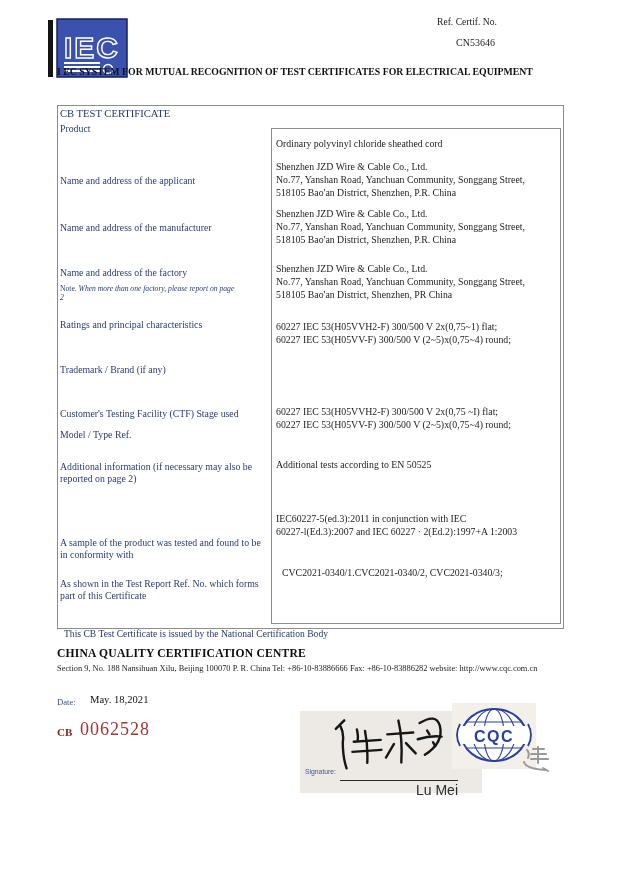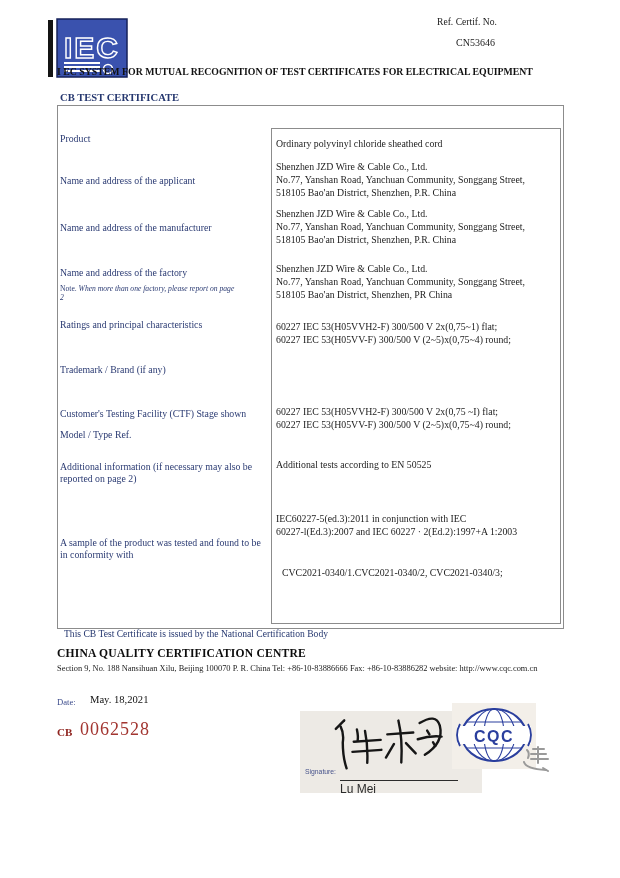--- a/index.html
+++ b/index.html
@@ -6,35 +6,35 @@
   .page{
     position:relative; width:620px; height:878px; background:#ffffff;
     font-family:"Liberation Serif","DejaVu Serif",serif; color:#1c1c1c; overflow:hidden;
   }
   .abs{position:absolute;}
   .ref-label{left:437px; top:16px; font-size:9.6px; color:#222;}
   .ref-value{left:456px; top:37px; font-size:10px; color:#222;}
   .scheme{left:57px; top:66px; width:505px; font-weight:bold; font-size:9.8px; line-height:11.5px; color:#111;}
   .outer-box{left:57px; top:105px; width:505px; height:522px; border:1px solid #8c8c8c;}
   .inner-box{left:271px; top:128px; width:288px; height:494px; border:1px solid #8c8c8c; background:#fff;}
-  .cert-title{left:60px; top:92px; font-weight:bold; font-size:10.6px; color:#25376f;}
+  .cert-title{left:60px; top:108px; font-weight:normal; font-size:10.6px; color:#25376f;}
   .lbl{position:absolute; left:60px; width:206px; color:#2a3a72; font-size:9.8px; line-height:11.5px;}
   .val{position:absolute; left:276px; width:280px; color:#1c1c1c; font-size:9.8px; line-height:13px; white-space:pre-line;}
   .note{position:absolute; left:60px; width:176px; color:#2a3a72; font-size:7.6px;}
   .issued{left:64px; top:628px; color:#25376f; font-size:9.6px;}
   .org-name{left:57px; top:647px; font-weight:bold; font-size:11.6px; color:#0d0d0d; letter-spacing:0.2px;}
   .org-addr{left:57px; top:664px; width:505px; font-size:8.4px; color:#222;}
   .date-label{left:57px; top:697px; color:#3c4c8c; font-size:8.6px;text-align:right;}
   .date-value{left:90px; top:694px; color:#111; font-size:10.6px;}
   .cb-prefix{left:57px; top:726px; color:#8f241f; font-size:11px; font-weight:bold;}
   .cb-number{left:80px; top:719px; color:#a23530; font-size:18px; letter-spacing:1px;}
   .sig-block{left:300px; top:711px; width:182px; height:82px; background:#edeae5;}
   .sig-label{position:absolute; left:5px; top:57px; font-family:"Liberation Sans","DejaVu Sans",sans-serif; font-size:6.8px; color:#47538b;}
   .sig-line{position:absolute; left:40px; top:69px; width:118px; border-top:1.2px solid #2b2b2b;}
-  .sig-name{position:absolute; left:40px; top:71px; width:118px; text-align:left; font-family:"Liberation Sans","DejaVu Sans",sans-serif; font-size:12px; color:#2b2b2b;}
+  .sig-name{position:absolute; left:40px; top:71px; width:118px; text-align:right; font-family:"Liberation Sans","DejaVu Sans",sans-serif; font-size:14px; color:#2b2b2b;}
   .sig-svg{position:absolute; left:28px; top:0px;}
   .cqc-svg{left:452px; top:703px;}
   .stamp-svg{left:520px; top:745px;}
   .iec-svg{left:47px; top:18px;}
 </style>
 </head>
 <body>
 
 <div class="page">
 
@@ -52,31 +52,32 @@
   <div class="abs ref-value">CN53646</div>
 
   <div class="abs scheme">
     <div>I EC SYSTEM FOR MUTUAL RECOGNITION OF TEST CERTIFICATES FOR ELECTRICAL EQUIPMENT</div>
   </div>
 
   <div class="abs outer-box"></div>
   <div class="abs inner-box"></div>
   <div class="abs cert-title">CB TEST CERTIFICATE</div>
 
-  <div class="lbl" style="top:133px">Product</div>
+  <div class="lbl" style="top:123px">Product</div>
   <div class="lbl" style="top:175px">Name and address of the applicant</div>
   <div class="lbl" style="top:222px">Name and address of the manufacturer</div>
   <div class="lbl" style="top:267px">Name and address of the factory</div>
   <div class="note" style="top:284px"><span>Note. </span><i>When more than one factory, please report on page 2</i></div>
   <div class="lbl" style="top:319px">Ratings and principal characteristics</div>
   <div class="lbl" style="top:364px">Trademark / Brand (if any)</div>
-  <div class="lbl" style="top:408px">Customer's Testing Facility (CTF) Stage shown</div>
+  <div class="lbl" style="top:408px">Customer's Testing Facility (CTF) Stage used</div>
   <div class="lbl" style="top:429px">Model / Type Ref.</div>
   <div class="lbl" style="top:461px">Additional information (if necessary may also be reported on page 2)</div>
   <div class="lbl" style="top:537px">A sample of the product was tested and found to be in conformity with</div>
+  <div class="lbl" style="top:578px">As shown in the Test Report Ref. No. which forms part of this Certificate</div>
 
   <div class="val" style="top:137px">Ordinary polyvinyl chloride sheathed cord</div>
   <div class="val" style="top:160px">Shenzhen JZD Wire &amp; Cable Co., Ltd.
 No.77, Yanshan Road, Yanchuan Community, Songgang Street,
 518105 Bao'an District, Shenzhen, P.R. China</div>
   <div class="val" style="top:207px">Shenzhen JZD Wire &amp; Cable Co., Ltd.
 No.77, Yanshan Road, Yanchuan Community, Songgang Street,
 518105 Bao'an District, Shenzhen, P.R. China</div>
   <div class="val" style="top:262px">Shenzhen JZD Wire &amp; Cable Co., Ltd.
 No.77, Yanshan Road, Yanchuan Community, Songgang Street,

